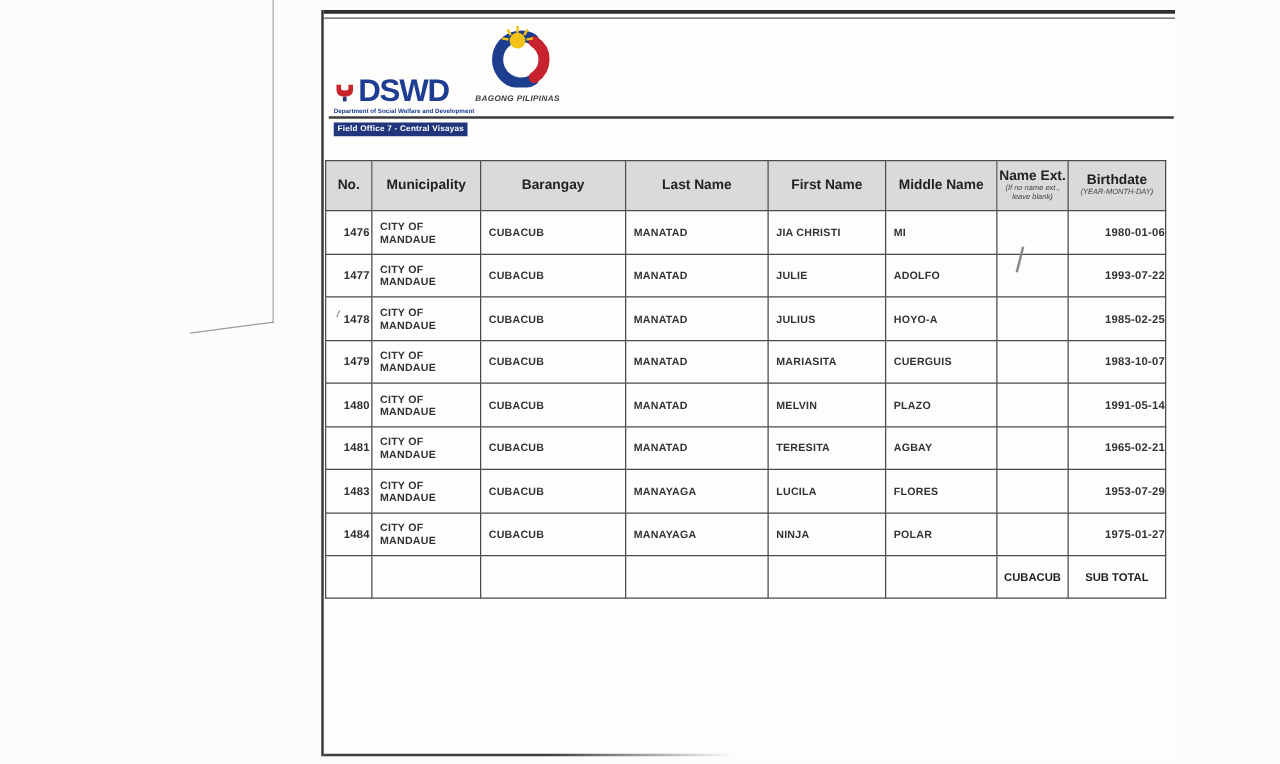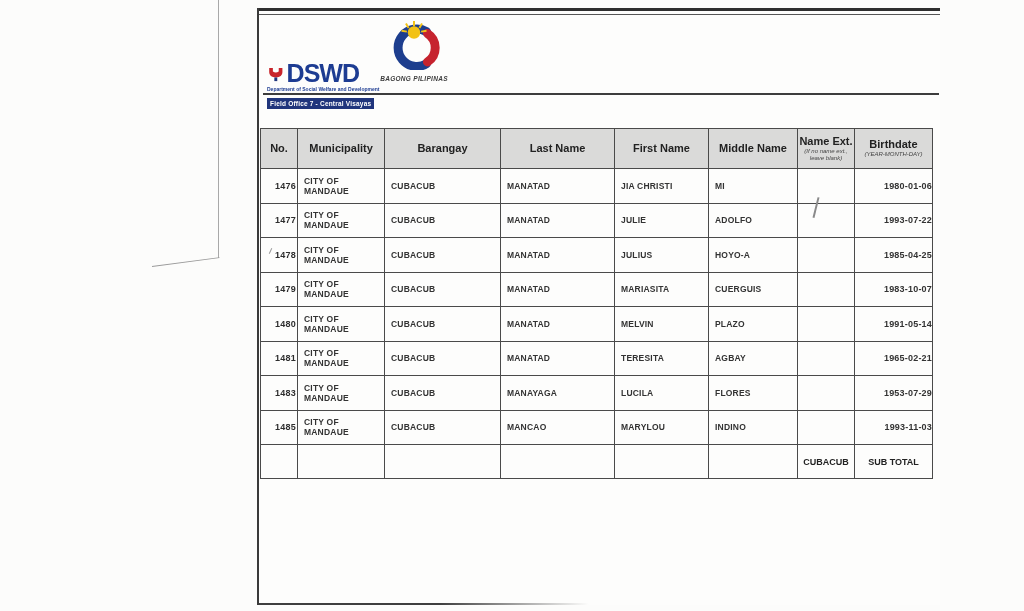--- a/index.html
+++ b/index.html
@@ -164,21 +164,21 @@
           <td class="cdate">1993-07-22</td>
         </tr>
         <tr>
           <td class="cnum">1478</td>
           <td>CITY OF MANDAUE</td>
           <td>CUBACUB</td>
           <td>MANATAD</td>
           <td>JULIUS</td>
           <td>HOYO-A</td>
           <td></td>
-          <td class="cdate">1985-04-25</td>
+          <td class="cdate">1985-02-25</td>
         </tr>
         <tr>
           <td class="cnum">1479</td>
           <td>CITY OF MANDAUE</td>
           <td>CUBACUB</td>
           <td>MANATAD</td>
           <td>MARIASITA</td>
           <td>CUERGUIS</td>
           <td></td>
           <td class="cdate">1983-10-07</td>
@@ -207,28 +207,28 @@
           <td class="cnum">1483</td>
           <td>CITY OF MANDAUE</td>
           <td>CUBACUB</td>
           <td>MANAYAGA</td>
           <td>LUCILA</td>
           <td>FLORES</td>
           <td></td>
           <td class="cdate">1953-07-29</td>
         </tr>
         <tr>
-          <td class="cnum">1485</td>
-          <td>CITY OF MANDAUE</td>
-          <td>CUBACUB</td>
-          <td>MANCAO</td>
-          <td>MARYLOU</td>
-          <td>INDINO</td>
-          <td></td>
-          <td class="cdate">1993-11-03</td>
+          <td class="cnum">1484</td>
+          <td>CITY OF MANDAUE</td>
+          <td>CUBACUB</td>
+          <td>MANAYAGA</td>
+          <td>NINJA</td>
+          <td>POLAR</td>
+          <td></td>
+          <td class="cdate">1975-01-27</td>
         </tr>
       </tbody>
     <tfoot>
         <tr>
           <td></td>
           <td></td>
           <td></td>
           <td></td>
           <td></td>
           <td></td>

